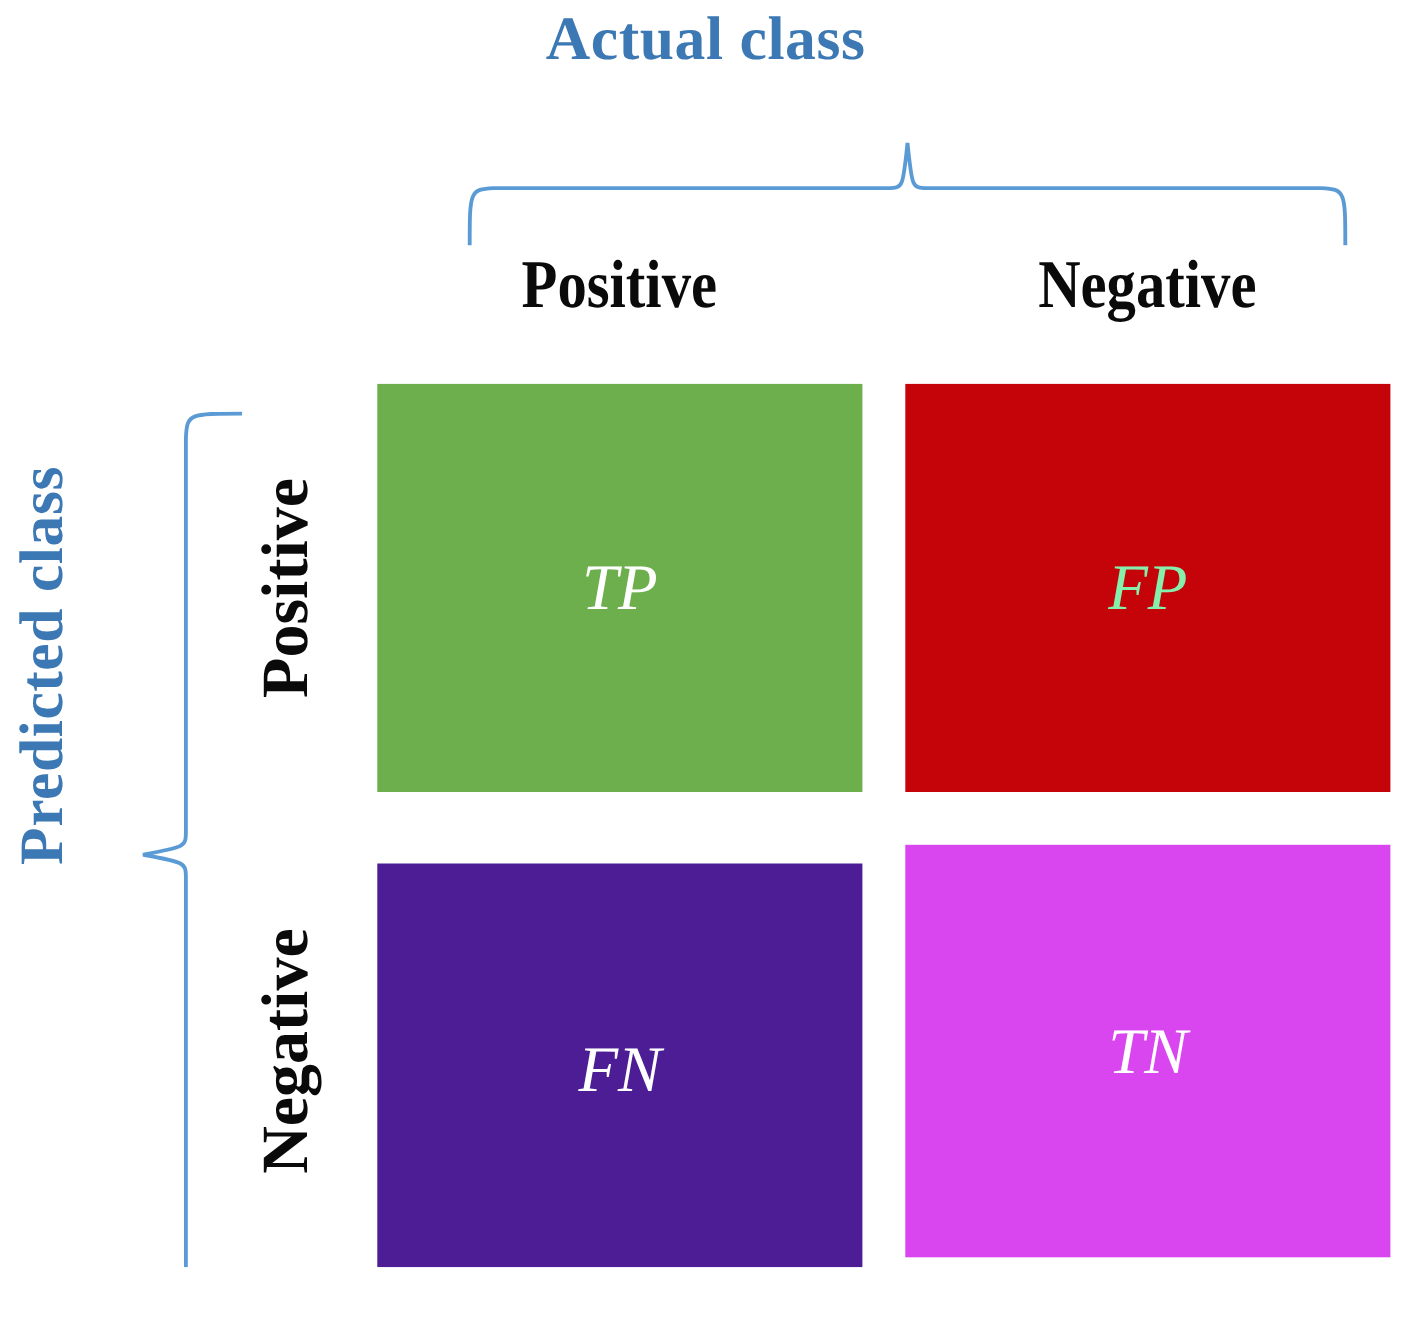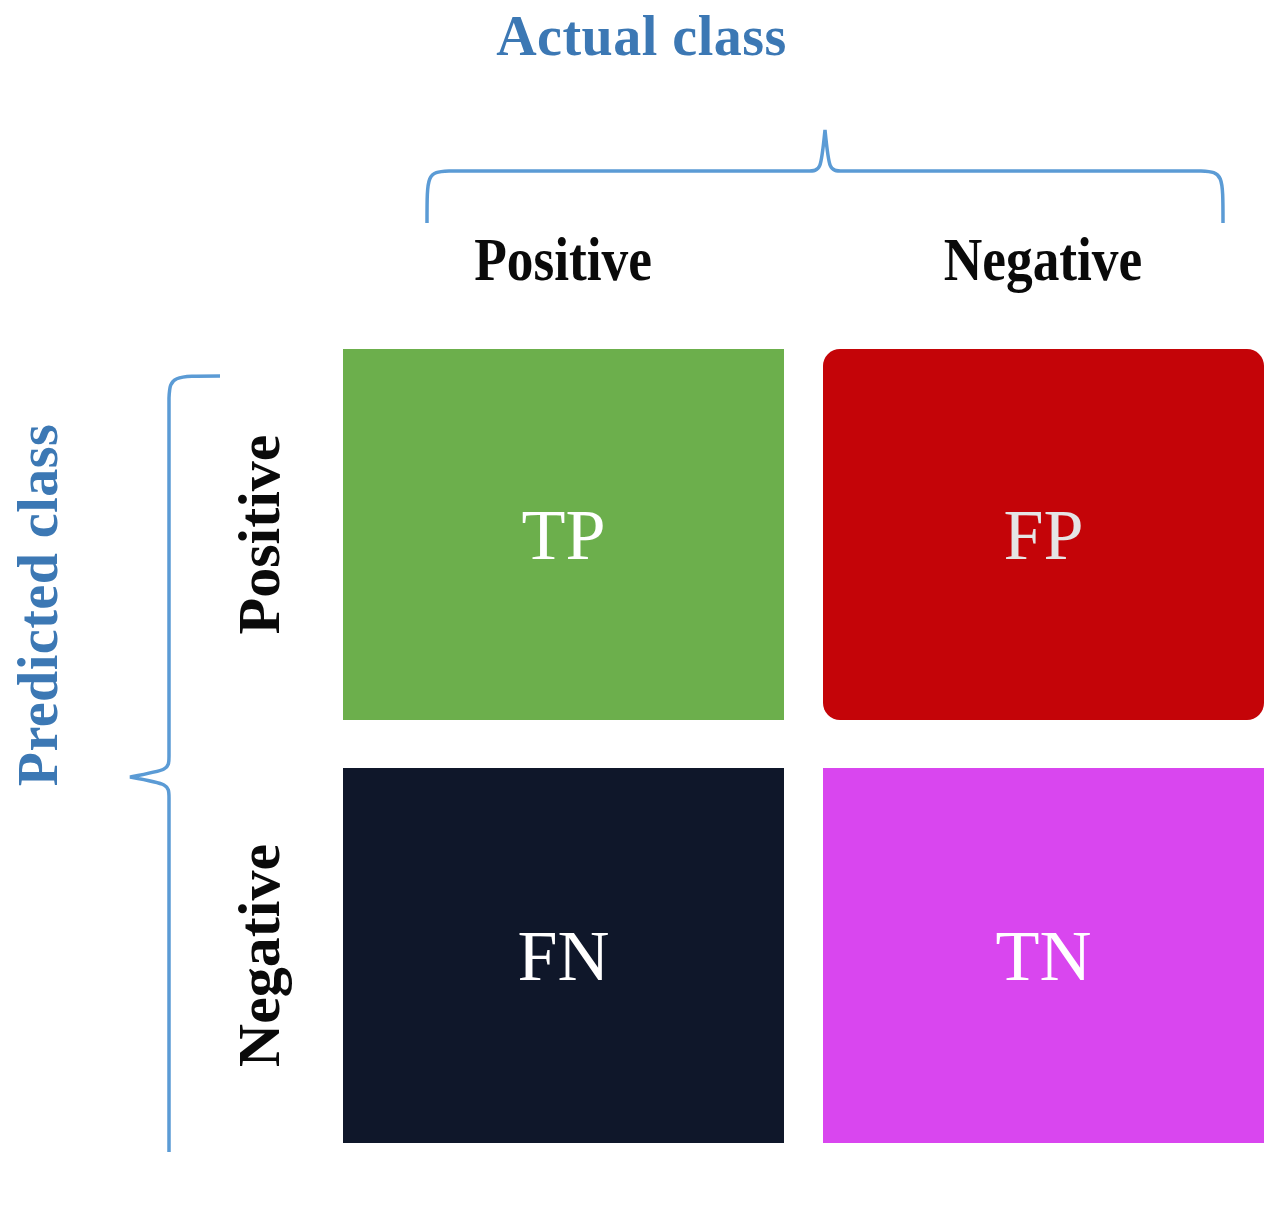--- a/index.html
+++ b/index.html
@@ -109,24 +109,25 @@
     transform: rotate(-90deg) translate(-375px, 0);
   }
 
   
   .cell {
     position: absolute;
     display: flex;
     align-items: center;
     justify-content: center;
     color: #ffffff;
-    font-size: 72px;
+    font-size: 59px;
     font-weight: normal;
     font-family: "Liberation Serif", "DejaVu Serif", serif;
     line-height: 1;
+    font-style: italic;
   }
   #cell-tp { left: 343px; top: 349px; width: 441px; height: 371px; }
   #cell-fp { left: 823px; top: 349px; width: 441px; height: 371px; }
   #cell-fn { left: 343px; top: 768px; width: 441px; height: 375px; }
   #cell-tn { left: 823px; top: 768px; width: 441px; height: 375px; }
 </style>
 </head>
 <body>
 
 <div id="canvas" style="background: rgb(255, 255, 255);">
@@ -147,17 +148,17 @@
   </svg>
 
   <div class="row-header-wrap" id="row-header-positive-wrap">
     <div class="row-header" id="row-header-positive" style="color: rgb(10, 10, 10);">Positive</div>
   </div>
   <div class="row-header-wrap" id="row-header-negative-wrap">
     <div class="row-header" id="row-header-negative" style="color: rgb(10, 10, 10);">Negative</div>
   </div>
 
   <div class="cell" id="cell-tp" style="background-color: rgb(108, 175, 76); color: rgb(255, 255, 255);">TP</div>
-  <div class="cell" id="cell-fp" style="background-color: rgb(196, 4, 8); color: #e5e5e5; border-radius: 17px;">FP</div>
-  <div class="cell" id="cell-fn" style="background-color: #0f172a; color: rgb(255, 255, 255);">FN</div>
+  <div class="cell" id="cell-fp" style="background-color: rgb(196, 4, 8); color: #86efac;">FP</div>
+  <div class="cell" id="cell-fn" style="background-color: #4c1d95; color: rgb(255, 255, 255); margin-top: 17px;">FN</div>
   <div class="cell" id="cell-tn" style="background-color: #d946ef; color: rgb(255, 255, 255);">TN</div>
 
 </div>
 
 </body></html>

